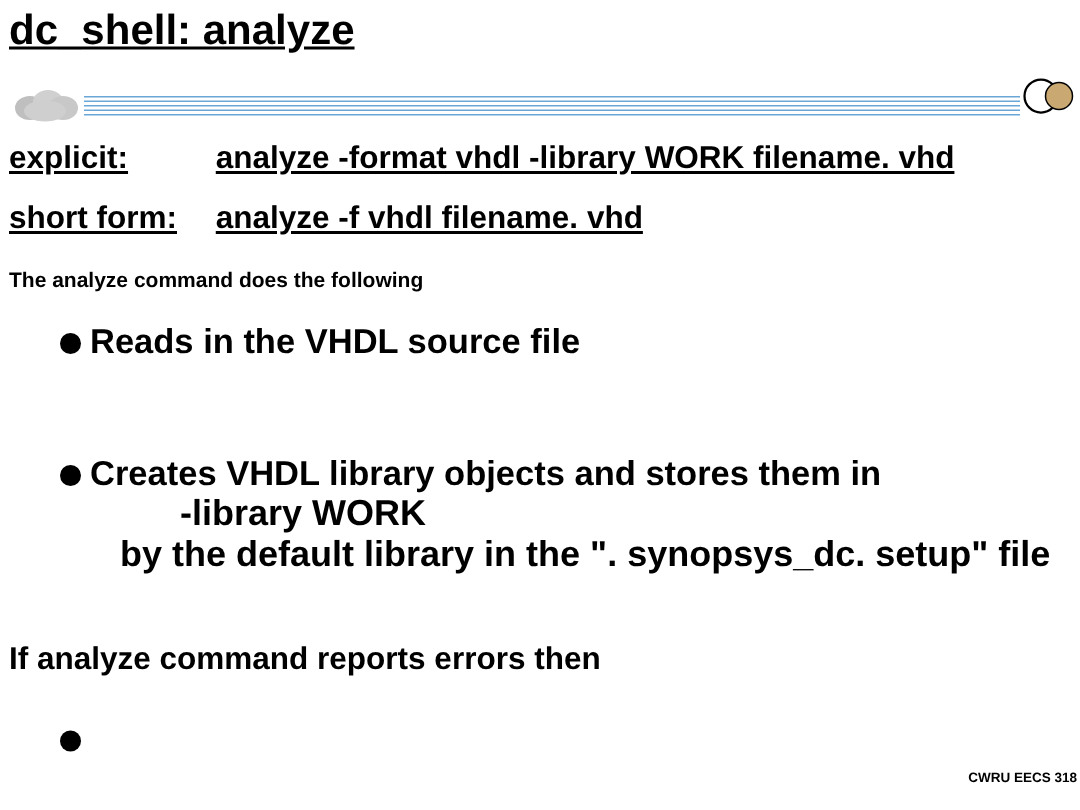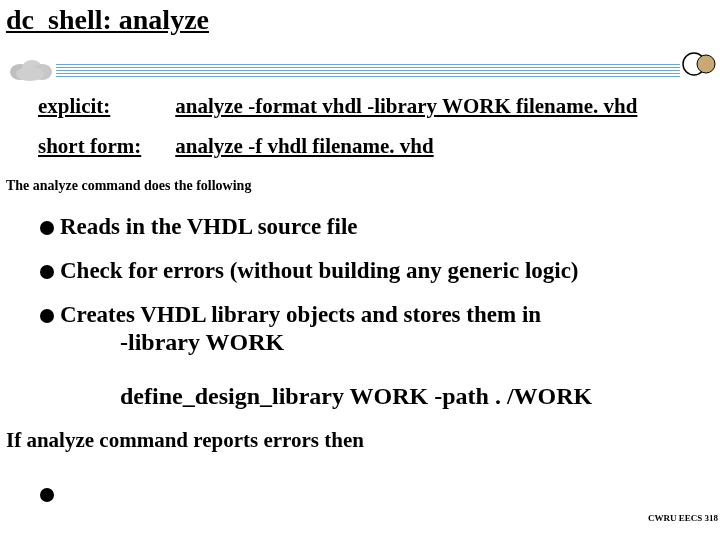--- a/index.html
+++ b/index.html
@@ -11,21 +11,20 @@
     font-family: Arial, Helvetica, sans-serif;
     color: #000;
     overflow: hidden;
     position: relative;
   }
   .slide {
     position: relative;
     width: 720px;
     height: 525px;
     box-sizing: border-box;
-    font-family: Liberation Serif, serif;
   }
   .title {
     position: absolute;
     top: 4px;
     left: 6px;
     font-size: 28px;
     font-weight: bold;
     text-decoration: underline;
   }
   .divider-wrap {
@@ -63,21 +62,21 @@
     width: 34px;
     height: 24px;
   }
   .row {
     position: absolute;
     left: 6px;
     right: 6px;
     font-size: 21px;
     font-weight: bold;
   }
-  .row-label { text-decoration: underline; display: inline-block; min-width: 132px; margin-left: 32px; }
+  .row-label { text-decoration: underline; display: inline-block; min-width: 132px; }
   .row-value { text-decoration: underline; }
   .row1 { top: 94px; }
   .row2 { top: 134px; }
   .intro {
     position: absolute;
     top: 178px;
     left: 6px;
     font-size: 14px;
     font-weight: bold;
   }
@@ -168,29 +167,26 @@
   <div class="row row2">
     <span class="row-label">short form:</span>
     <span class="row-value">analyze -f vhdl filename. vhd</span>
   </div>
 
   <div class="intro">The analyze command does the following</div>
 
   <div class="blist b1">
     <span class="dot"></span><span>Reads in the VHDL source file</span>
   </div>
-  <div class="blist b2">
-    <span class="dot"></span><span>Check for errors (without building any generic logic)</span>
-  </div>
   <div class="blist b3">
     <span class="dot"></span><span>Creates VHDL library objects and stores them in</span>
   </div>
 
   <div class="sub sub1">-library WORK</div>
-  <div class="sub sub3">define_design_library WORK -path . /WORK</div>
+  <div class="sub sub2">by the default library in the ". synopsys_dc. setup" file</div>
 
   <div class="closing">If analyze command reports errors then</div>
 
   <div class="cb-row cb2">
     <span class="dot"></span>
   </div>
 
   <div class="footer">CWRU EECS 318</div>
 
 </div>

